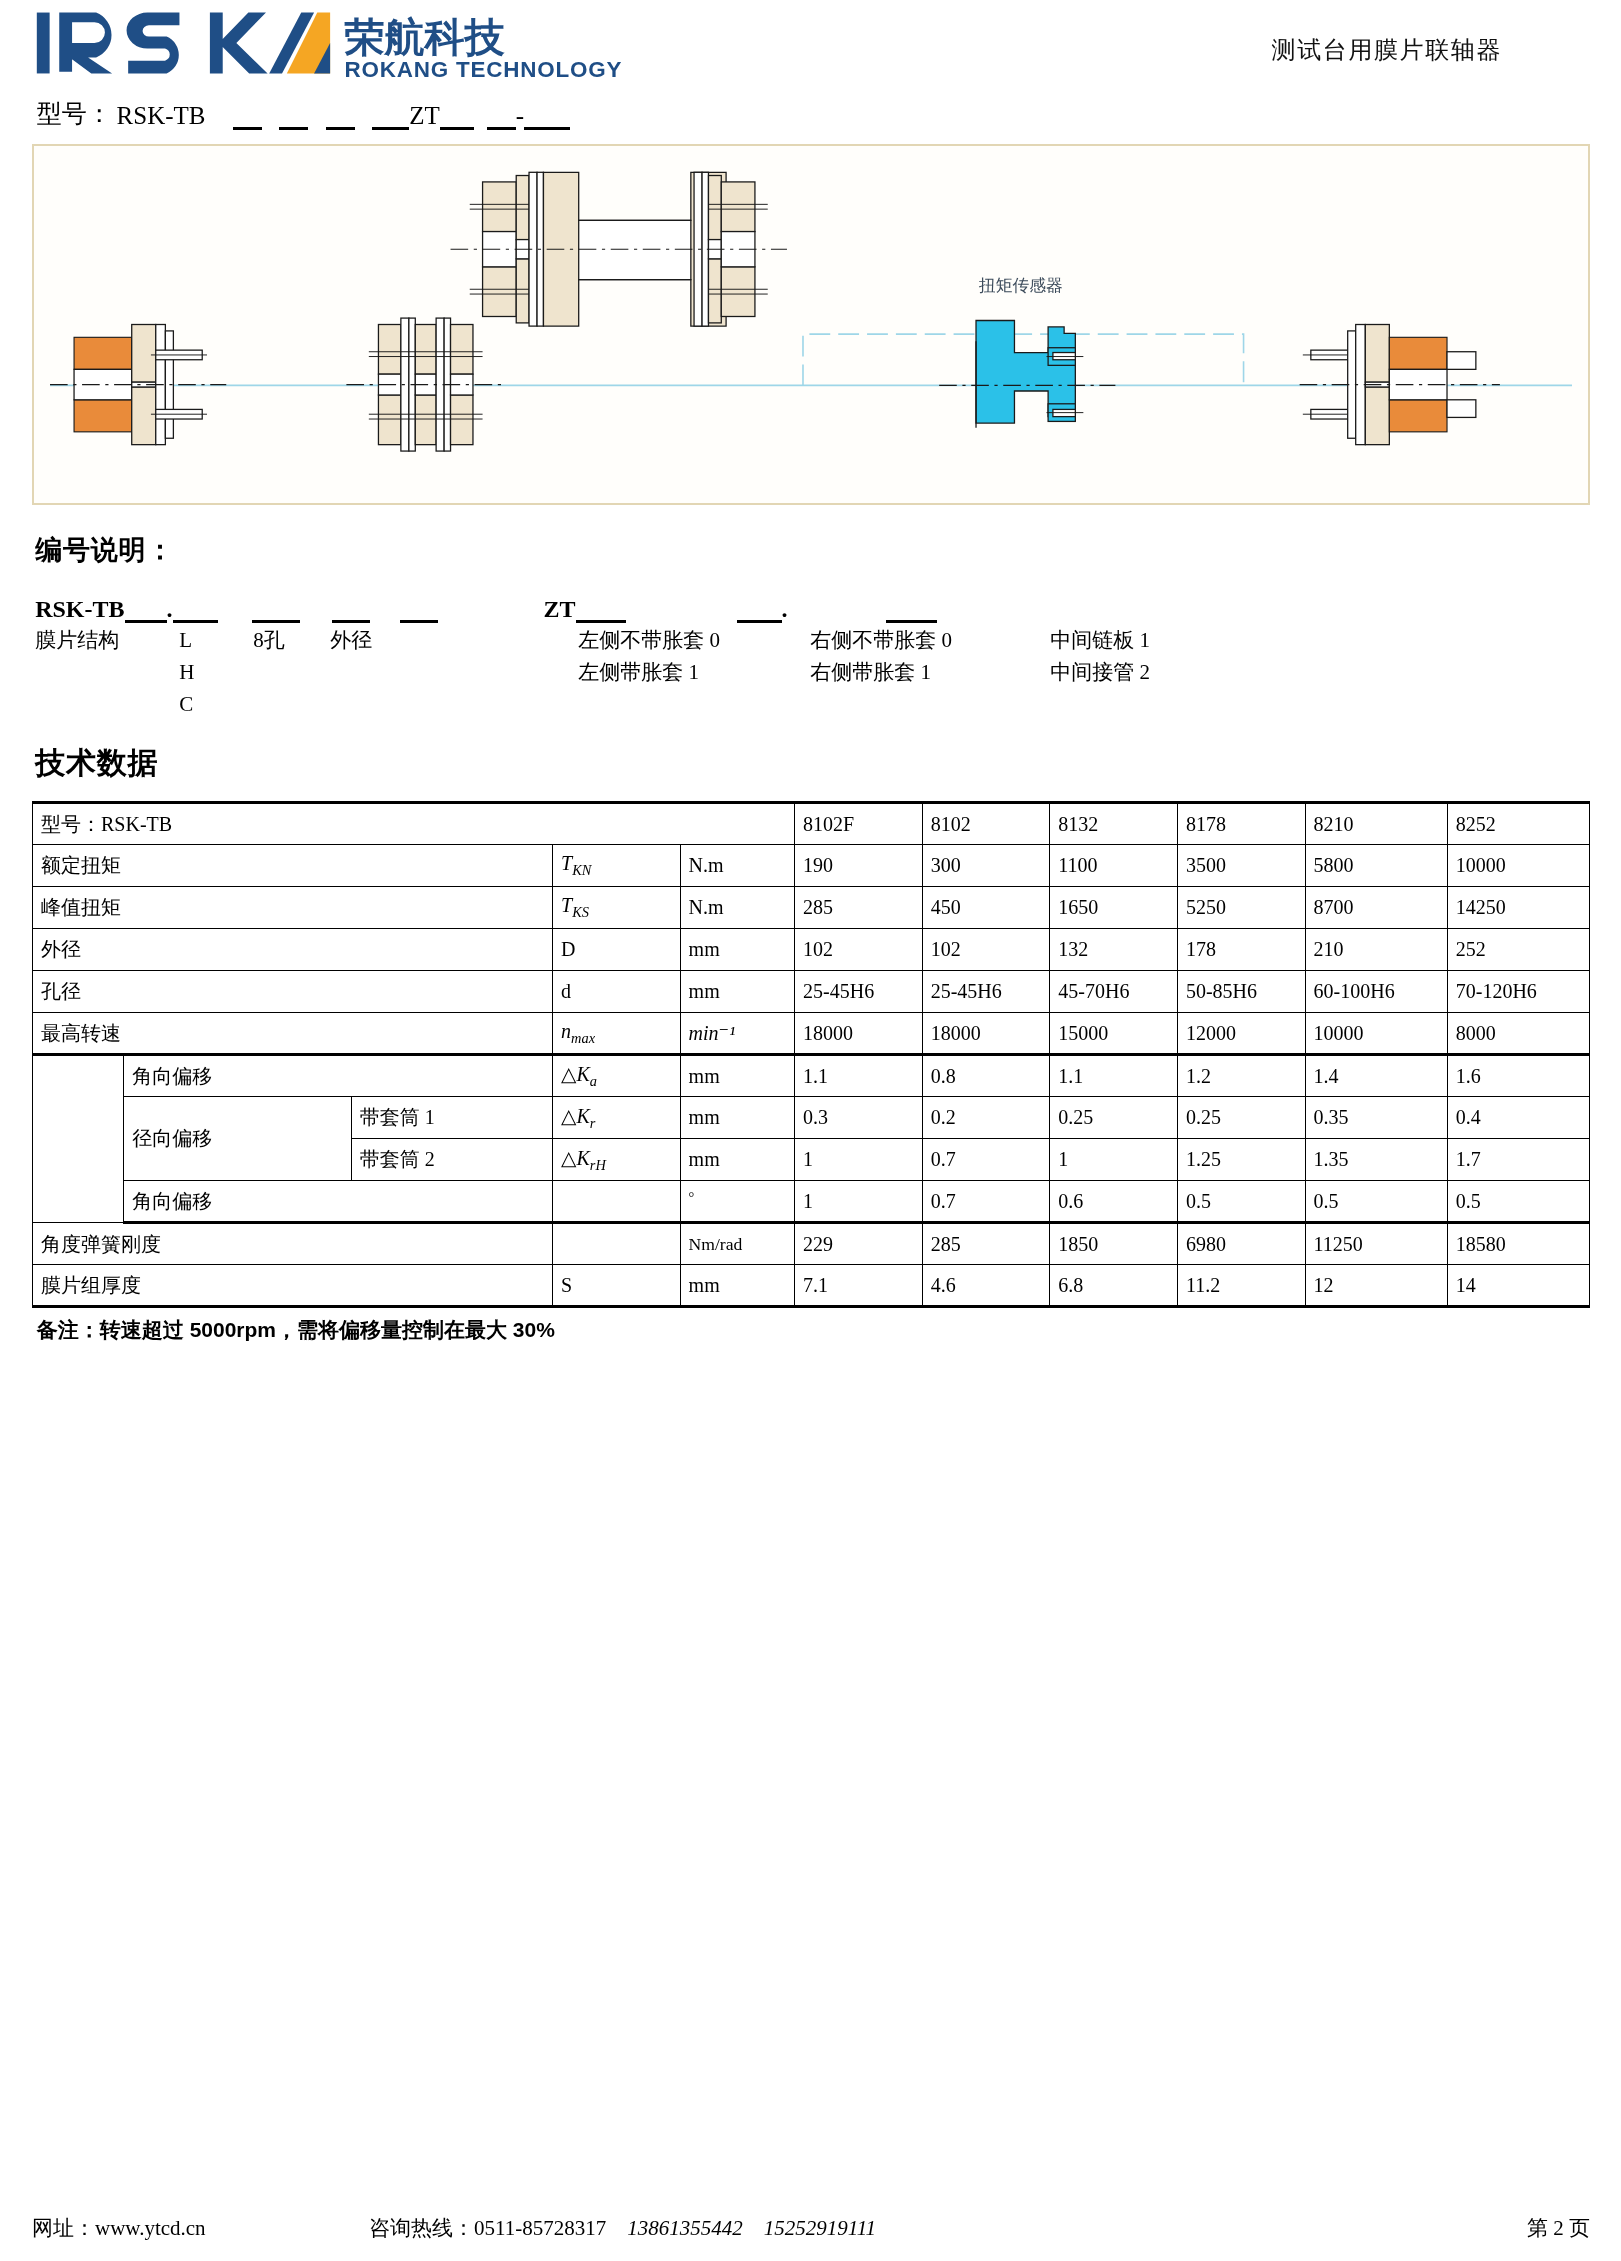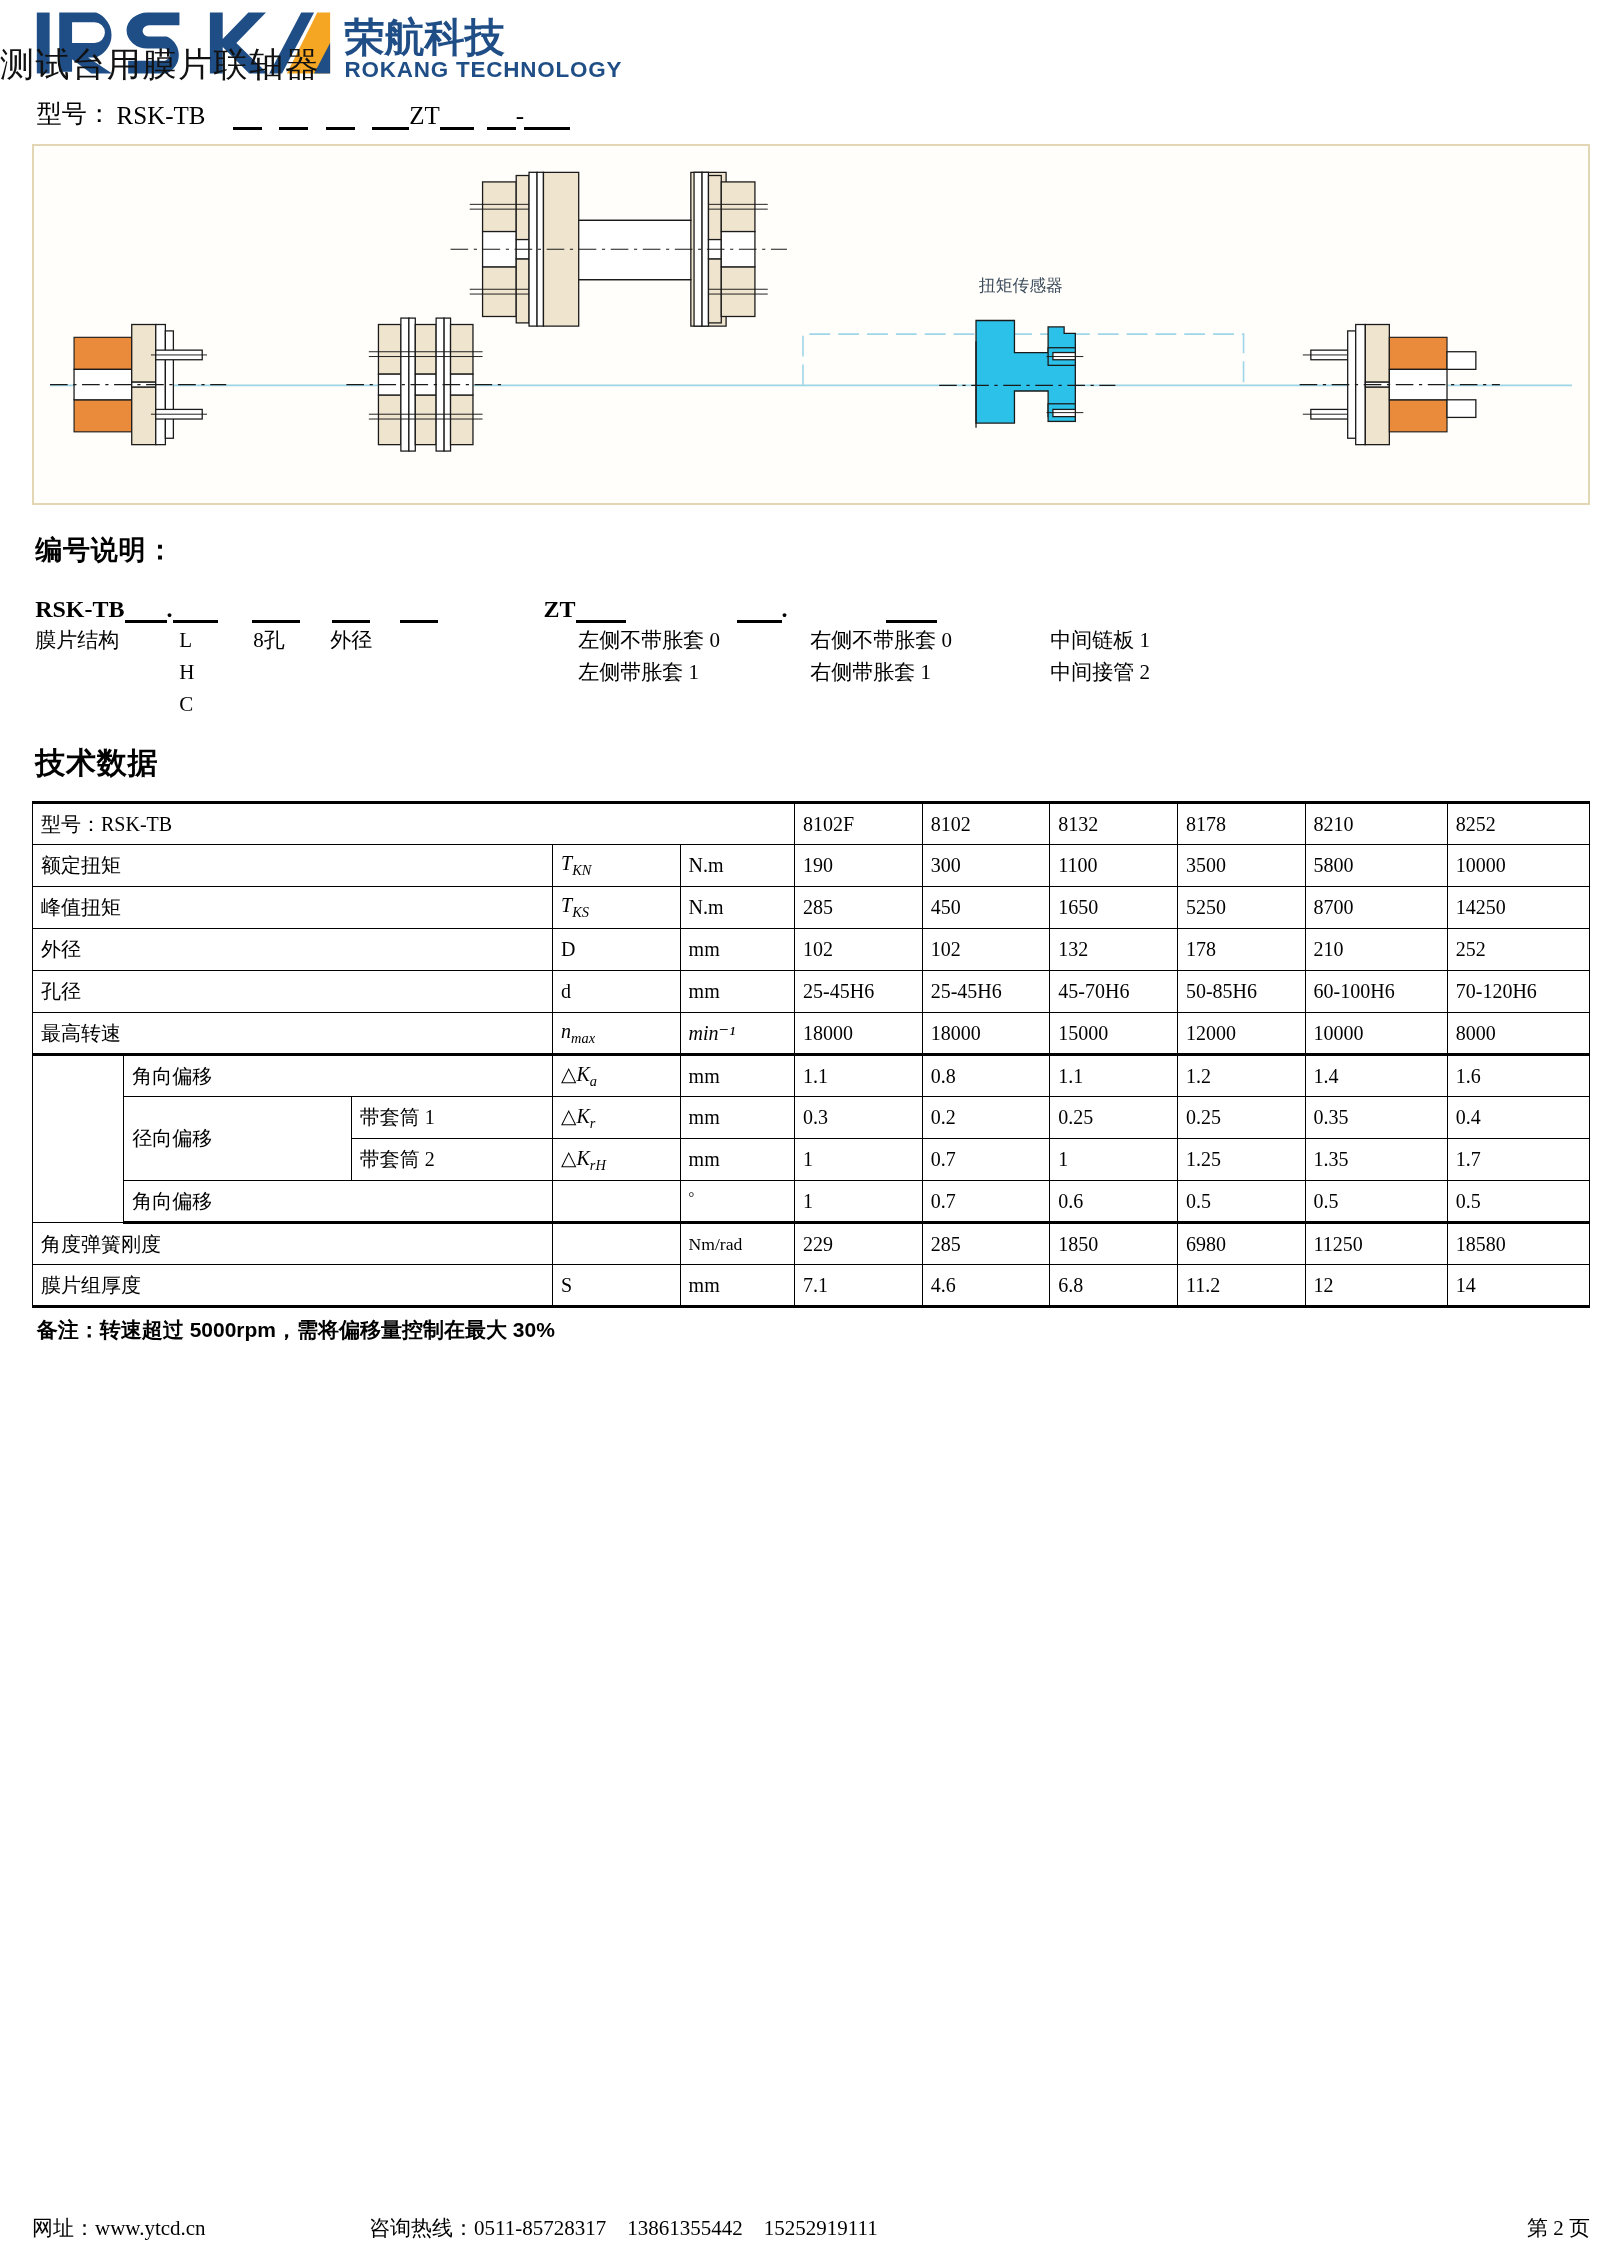--- a/index.html
+++ b/index.html
@@ -21,23 +21,23 @@
     padding: 6.4px 32px 0 32px;
     display: flex;
     align-items: flex-start;
     justify-content: flex-start;
   }
   .logo-wrap { display: flex; align-items: center; gap: 0; }
   .logo-svg { display: block; }
   .header-title {
     position: absolute;
     left: 0; right: 0;
-    top: 42px;
-    text-align: left;
-    font-size: 34px;
+    top: 34px;
+    text-align: right;
+    font-size: 24px;
     letter-spacing: 1.6px;
     font-family: "Liberation Serif", "DejaVu Serif", serif;
     color: #111;
     padding-right: 120px;
   }
 
   
   .page {
     padding: 0 32px;
   }
@@ -134,21 +134,21 @@
     left: 32px; right: 32px;
     bottom: 19px;
     display: flex;
     align-items: baseline;
     font-size: 21px;
     font-family: "Liberation Serif", "DejaVu Serif", serif;
   }
   .footer .f-site { width: 337px; }
   .footer .f-hot { flex: 1; }
   .footer .f-page { width: 144px; text-align: right; }
-  .phone { margin-left: 21px; }
+  .phone { margin-left: 21px; font-style: italic; }
 </style>
 </head>
 <body>
 
 <div class="header">
   <div class="logo-wrap">
     <svg class="logo-svg" width="593" height="74" viewBox="0 0 740 92">
 
       <g fill="#1F4E86">
         <rect x="6" y="8" width="16" height="76"></rect>

